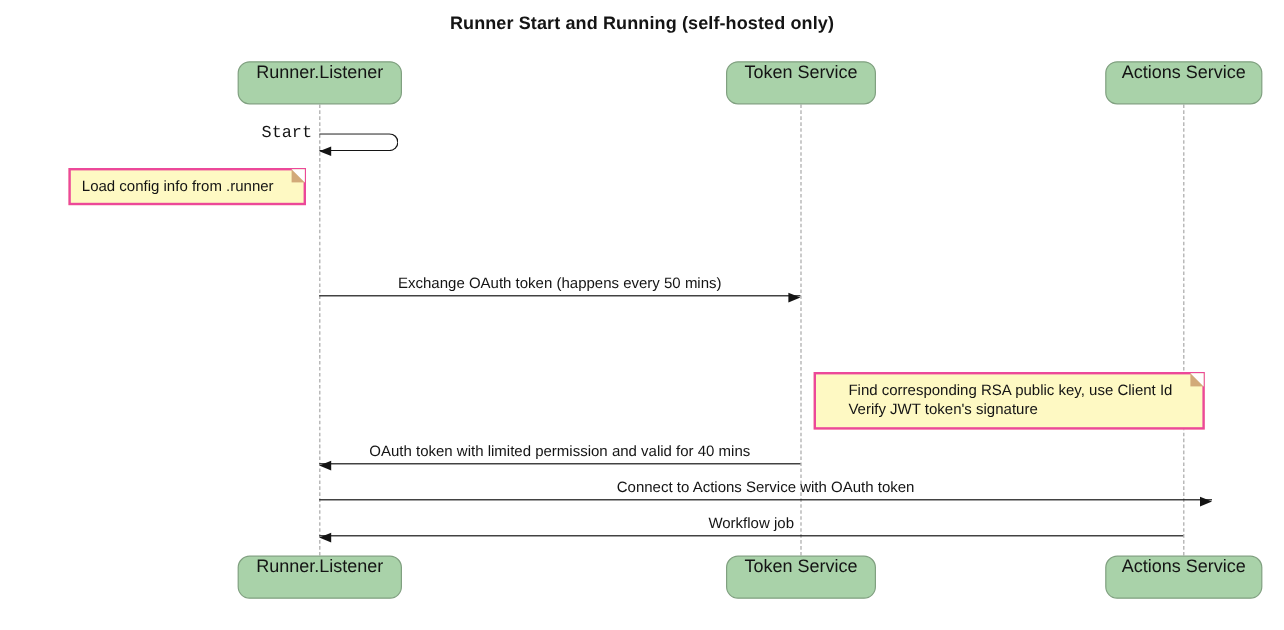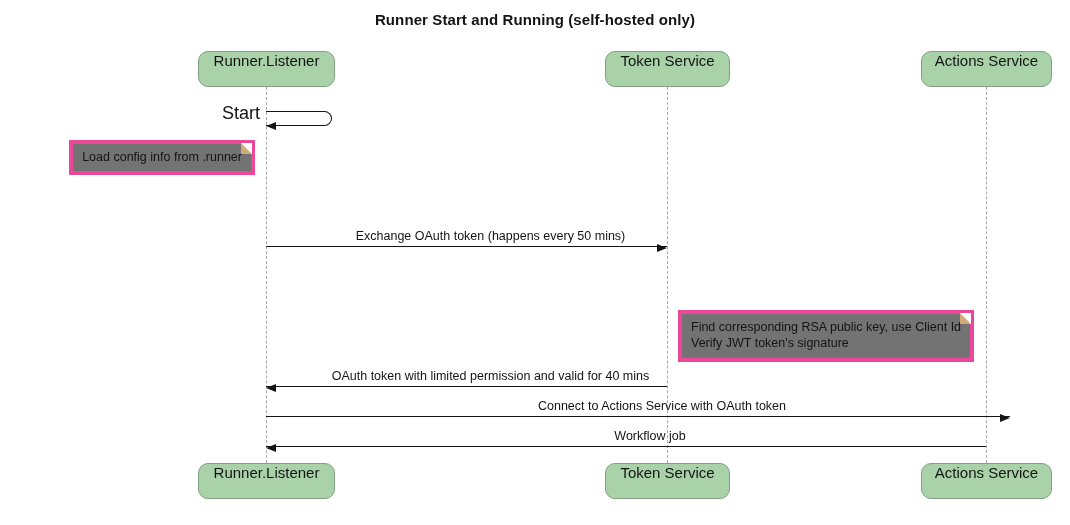--- a/index.html
+++ b/index.html
@@ -14,50 +14,50 @@
   .lifeline{
     position:absolute;top:87px;height:376px;width:0;
     border-left:1px dashed #a8a8a8;
   }
   .actor{
     position:absolute;height:36px;background:#a9d2a9;border:1px solid #80a080;
     border-radius:10px;display:flex;justify-content:center;
     font-size:15px;box-sizing:border-box;
   }
   .note{
-    position:absolute;background:#737373;border:4px solid #ec4899;
-    padding:5px 9px 6px 9px;font-size:12.5px;line-height:16px;white-space:nowrap;
+    position:absolute;background:#fef9c3;border:2px solid #ec4899;
+    padding:5px 25px 6px 9px;font-size:12.5px;line-height:16px;white-space:nowrap;
   }
   .note::before{
     content:"";position:absolute;top:-1px;right:-1px;width:0;height:0;
     border-style:solid;border-width:0 11px 11px 0;
     border-color:#ffffff #ffffff #d2aa79 #ffffff;
   }
   .msg{position:absolute;height:18px;}
   .msg .lbl{
     position:absolute;bottom:4px;left:0;width:100%;text-align:center;
-    font-size:12.5px;white-space:nowrap;margin-left:24px;
+    font-size:12.5px;white-space:nowrap;
   }
   .msg .ln{position:absolute;bottom:0;left:0;right:0;border-top:1.3px solid #141414;}
   .msg .ah{position:absolute;width:0;height:0;bottom:-4.6px;
     border-top:4.6px solid transparent;border-bottom:4.6px solid transparent;}
   .msg .ah.r{right:0;border-left:10px solid #141414;}
   .msg .ah.l{left:0;border-right:10px solid #141414;}
-  .start-label{position:absolute;top:103px;right:810px;font-size:18px;white-space:nowrap;}
+  .start-label{position:absolute;top:103px;right:810px;font-size:14px;white-space:nowrap;font-family:Liberation Mono, monospace;}
   .self-loop{
     position:absolute;left:266px;top:111px;width:66px;height:15px;
     border:1.3px solid #141414;border-left:none;border-radius:0 8px 8px 0;
     box-sizing:border-box;background:transparent;
   }
   .self-head{
     position:absolute;left:266px;top:122px;width:0;height:0;
     border-top:4.6px solid transparent;border-bottom:4.6px solid transparent;
     border-right:10px solid #141414;
   }
-  .note-line{display:block;}
+  .note-line{display:block;margin-left:18px;}
 </style>
 </head>
 <body>
 
 <div class="diagram">
 
   <div class="title">Runner Start and Running (self-hosted only)</div>
 
   <div class="lifeline" style="left:266px;"></div>
   <div class="lifeline" style="left:667px;"></div>

